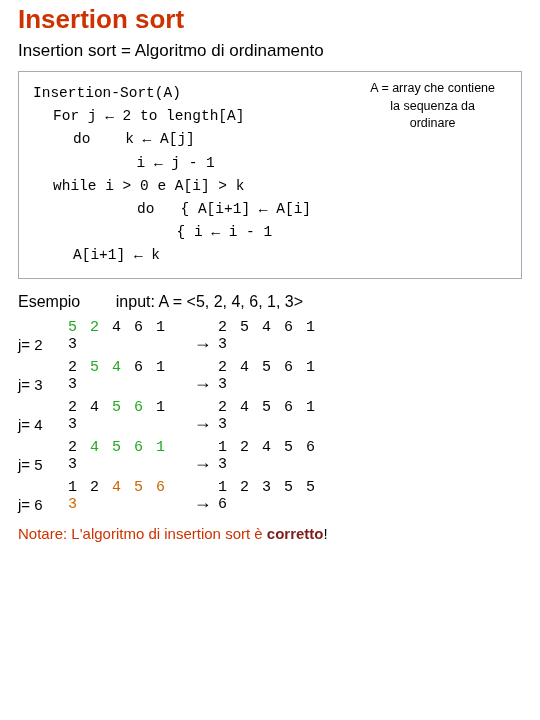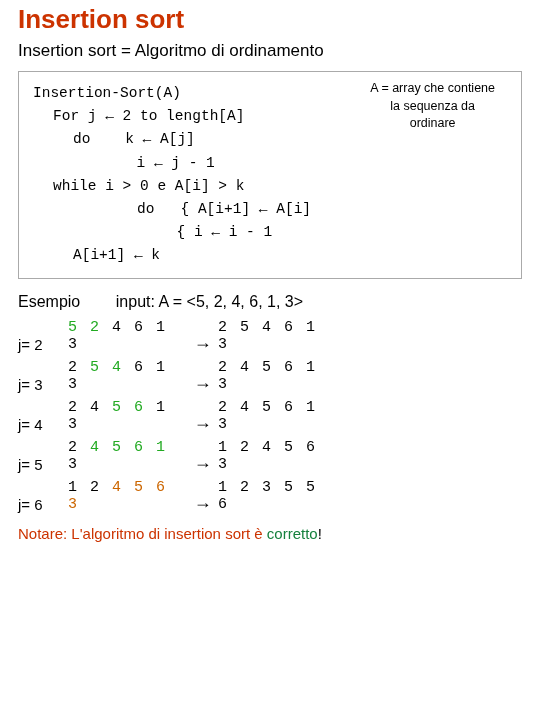--- a/index.html
+++ b/index.html
@@ -111,21 +111,21 @@
 
     .note-bottom {
       margin-top: 10px;
       font-size: 15px;
       font-family: 'Comic Sans MS', cursive, sans-serif;
       color: #cc3300;
       line-height: 1.5;
     }
 
     .note-bottom .black { color: #000; }
-    .note-bottom .green-bold { color: #15803d; font-weight: normal; }
+    .note-bottom .green-bold { color: #7f1d1d; font-weight: bold; }
   </style>
 </head>
 <body>
 
 <div class="page">
 
   <div class="title">Insertion sort</div>
 
   <div class="subtitle">Insertion sort = Algoritmo di ordinamento</div>
 

